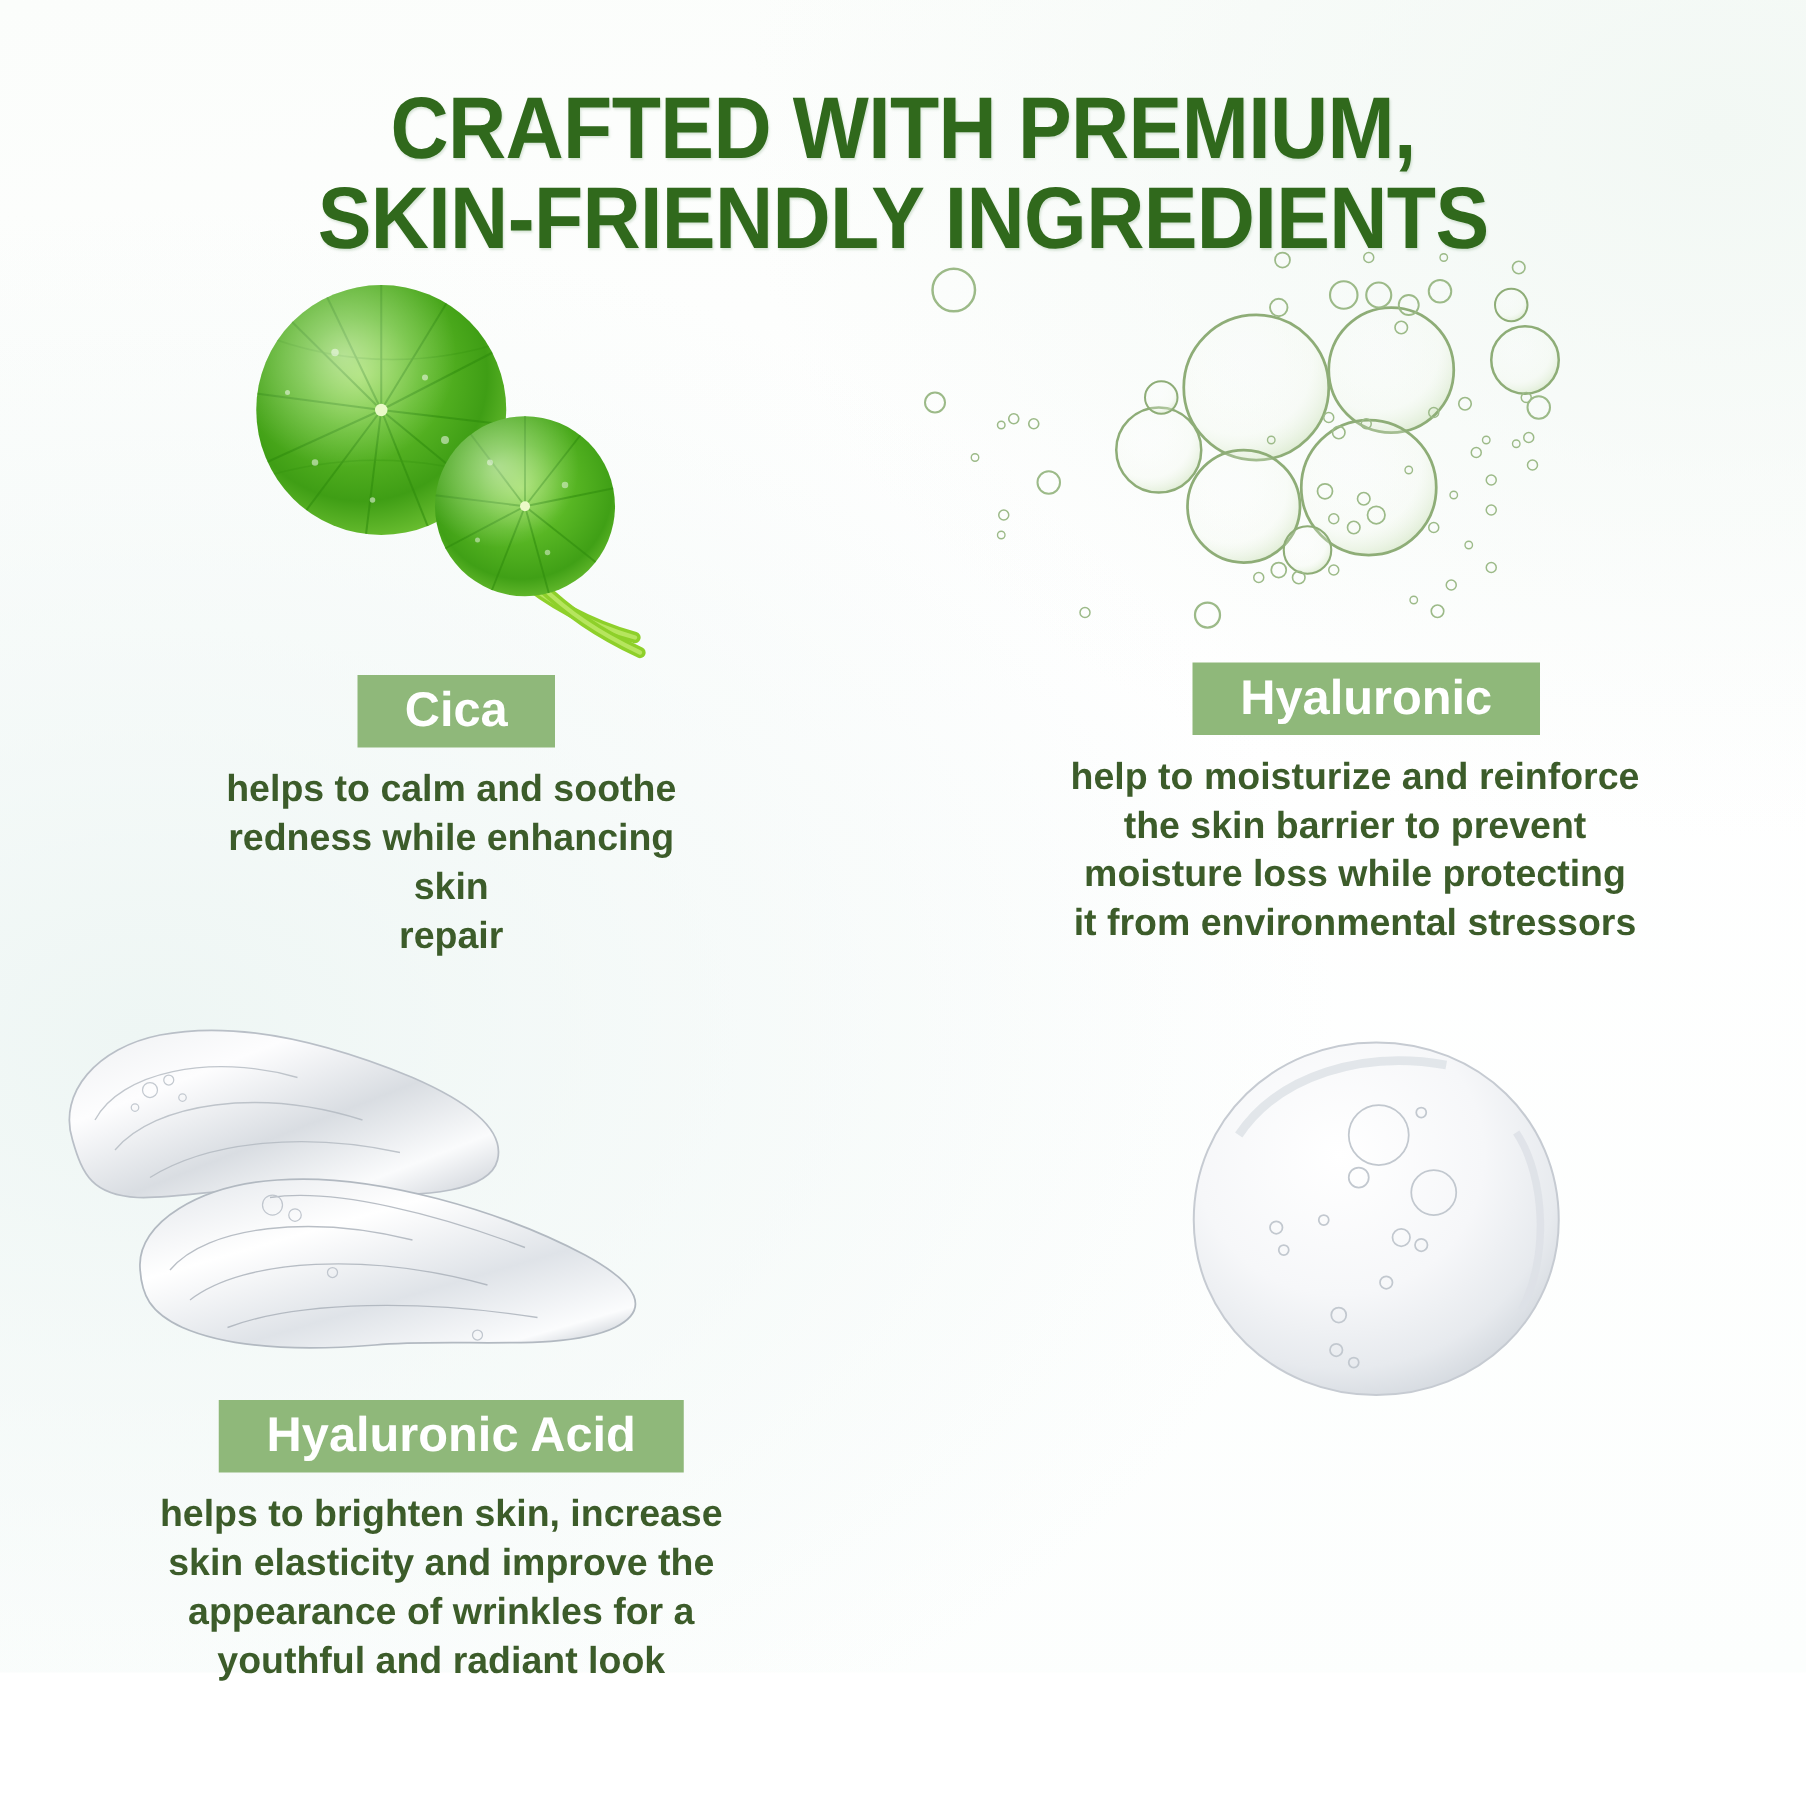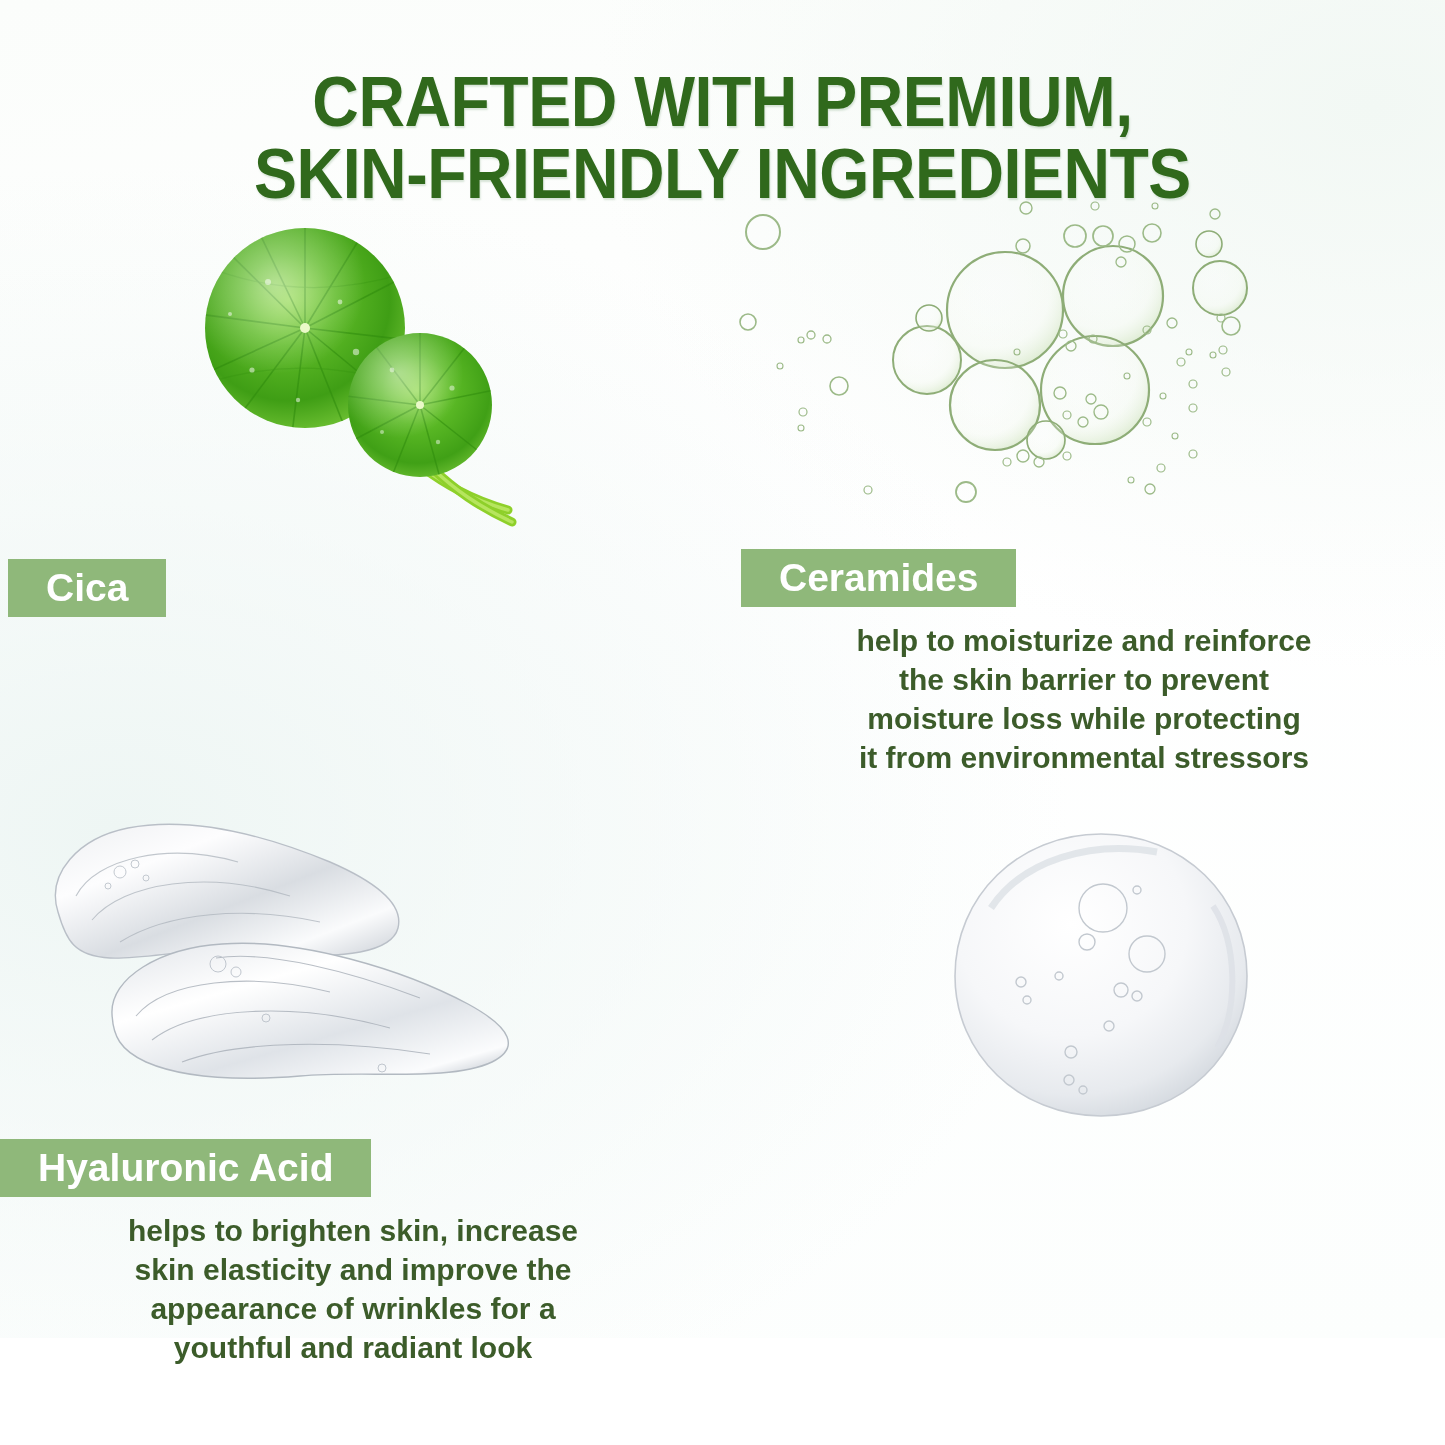--- a/index.html
+++ b/index.html
@@ -52,21 +52,21 @@
     background:#8fb87a;
     color:#ffffff;
     font-family:"Liberation Sans", sans-serif;
     font-weight:bold;
     font-size:39px;
     line-height:58px;
     height:58px;
     padding:0 38px;
     white-space:nowrap;
   }
-  .badge-wrap{margin-top:19px;}
+  .badge-wrap{text-align:center;}
   .badge-wrap.tl{padding-left:8px;}
   .badge-wrap.tr{padding-left:18px;}
   .badge-wrap.bl{padding-left:0px;}
   .badge-wrap.br{padding-left:12px;}
 
   .desc{
     margin:14px auto 0 auto;
     color:#3c5c2a;
     font-family:"Liberation Sans", sans-serif;
     font-weight:bold;
@@ -178,20 +178,23 @@
             <circle cx="438" cy="232" r="2.2"></circle>
               <circle cx="382" cy="222" r="2"></circle>
           </g>
         </g>
       </svg>
     </div>
 
     <div class="badge-wrap tl">
       <span class="badge">Cica</span>
     </div>
+    <div class="desc desc-tl">helps to calm and soothe
+redness while enhancing skin
+repair</div>
   </div>
 
   <div class="cell cell-tr">
     <div class="art art-tr">
       <svg width="722" height="340" viewBox="0 0 722 340">
         <defs>
           <radialGradient id="bub" cx="38%" cy="32%" r="70%">
             <stop offset="0%" stop-color="#ffffff" stop-opacity="0.1"></stop>
             <stop offset="72%" stop-color="#f2f8ec" stop-opacity="0.25"></stop>
             <stop offset="100%" stop-color="#cfe3bd" stop-opacity="0.55"></stop>
@@ -262,21 +265,21 @@
           <circle cx="427" cy="289" r="5" stroke-width="1.3"></circle>
           <circle cx="408" cy="280" r="3" stroke-width="1.1"></circle>
           <circle cx="404" cy="176" r="3" stroke-width="1.1"></circle>
           <circle cx="503" cy="172" r="4" stroke-width="1.2"></circle>
           <circle cx="498" cy="118" r="4" stroke-width="1.2"></circle>
         </g>
       </svg>
     </div>
 
     <div class="badge-wrap tr">
-      <span class="badge">Ceramides</span>
+      <span class="badge">Hyaluronic</span>
     </div>
     <div class="desc desc-tr">help to moisturize and reinforce
 the skin barrier to prevent
 moisture loss while protecting
 it from environmental stressors</div>
   </div>
 
   <div class="cell cell-bl">
     <div class="art art-bl">
       <svg width="722" height="320" viewBox="0 0 722 320">

